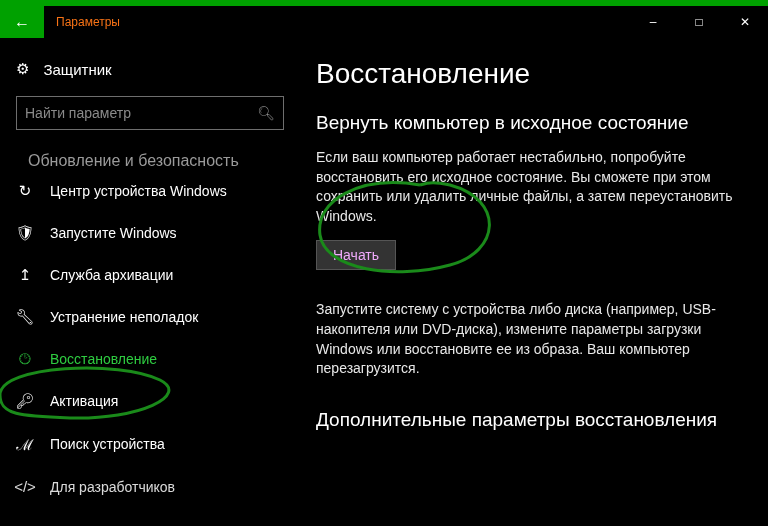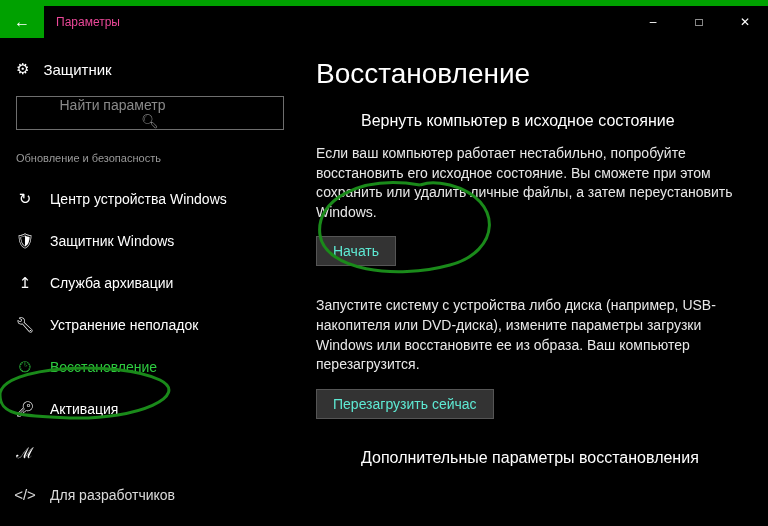--- a/index.html
+++ b/index.html
@@ -27,21 +27,21 @@
     justify-content: center;
     font-size: 16px;
     color: #fff;
   }
   .titlebar .title {
     flex: 0 0 auto;
     padding: 0 12px;
     display: flex;
     align-items: center;
     font-size: 12px;
-    color: #ec4899;
+    color: #f97316;
   }
   .titlebar .spacer { flex: 1; }
   .win-btn {
     width: 46px;
     display: flex;
     align-items: center;
     justify-content: center;
     color: #fff;
     font-size: 12px;
   }
@@ -61,36 +61,34 @@
     font-size: 15px;
   }
   .search-box {
     margin: 0 16px 22px 16px;
     border: 1px solid #6e6e6e;
     height: 34px;
     display: flex;
     align-items: center;
     padding: 0 8px;
     color: #8a8a8a;
-    flex-direction: column;
   }
   .search-box input {
     flex: 1;
     background: transparent;
     border: none;
     outline: none;
     color: #fff;
     font-size: 14px;
   }
   .search-box input::placeholder { color: #8a8a8a; }
   .category {
-    padding: 0 16px;
+    padding: 0 28px;
     color: #9a9a9a;
-    font-size: 11px;
-    margin-bottom: 14px;
+    font-size: 16px;
   }
   .nav-item {
     display: flex;
     align-items: center;
     gap: 16px;
     padding: 12px 16px;
     font-size: 14px;
     color: #fff;
     cursor: default;
   }
@@ -107,38 +105,37 @@
     padding: 20px 32px 0 16px;
     overflow: hidden;
   }
   h1 {
     font-weight: 300;
     font-size: 28px;
     margin-bottom: 22px;
   }
   h2 {
     font-weight: 400;
-    font-size: 16px;
+    font-size: 19px;
     margin-bottom: 14px;
-    margin-left: 45px;
   }
   .section { margin-bottom: 30px; }
   .section p {
     font-size: 14px;
     line-height: 1.4;
     color: #e8e8e8;
     margin-bottom: 14px;
   }
   .btn {
     display: inline-block;
     background: #333;
     border: 1px solid #555;
     padding: 6px 16px;
     font-size: 14px;
-    color: #5eead4;
+    color: #f0abfc;
   }
   .annot {
     position: absolute;
     pointer-events: none;
   }
   svg.annot path, svg.annot ellipse {
     stroke: #1a8a1a;
     stroke-width: 3;
     fill: none;
   }
@@ -177,63 +174,61 @@
       <span>🔍︎</span>
     </div>
     <div class="category">Обновление и безопасность</div>
 
     <div class="nav-item">
       <span class="ic">↻</span>
       <span>Центр устройства Windows</span>
     </div>
     <div class="nav-item">
       <span class="ic">🛡︎</span>
-      <span>Защитник Windows</span>
+      <span>Запустите Windows</span>
     </div>
     <div class="nav-item">
       <span class="ic">↥</span>
       <span>Служба архивации</span>
     </div>
     <div class="nav-item">
       <span class="ic">🔧︎</span>
       <span>Устранение неполадок</span>
     </div>
     <div class="nav-item active">
       <span class="ic">🕑︎</span>
       <span>Восстановление</span>
     </div>
     <div class="nav-item">
       <span class="ic">🔑︎</span>
       <span>Активация</span>
     </div>
     <div class="nav-item">
       <span class="ic">ℳ</span>
+      <span>Поиск устройства</span>
     </div>
     <div class="nav-item" style="opacity:.85">
       <span class="ic">&lt;/&gt;</span>
       <span>Для разработчиков</span>
     </div>
   </div>
 
   <div class="main">
     <h1>Восстановление</h1>
 
     <div class="section">
       <h2>Вернуть компьютер в исходное состояние</h2>
       <p>Если ваш компьютер работает нестабильно, попробуйте восстановить его исходное состояние. Вы сможете при этом сохранить или удалить личные файлы, а затем переустановить Windows.</p>
       <div class="btn">
         <span>Начать</span>
       </div>
     </div>
 
     <div class="section">
       <p>Запустите систему с устройства либо диска (например, USB-накопителя или DVD-диска), измените параметры загрузки Windows или восстановите ее из образа. Ваш компьютер перезагрузится.</p>
-      <div class="btn">
-        <span>Перезагрузить сейчас</span>
-      </div>
     </div>
 
     <div class="section" style="margin-bottom:0">
       <h2>Дополнительные параметры восстановления</h2>
     </div>
   </div>
 </div>
 
 <svg class="annot" style="left:300px; top:170px;" width="220" height="120">
   <path d="M120 15 C60 5, 15 30, 20 65 C25 100, 95 110, 150 95 C200 82, 205 30, 150 15 C135 12, 130 12, 120 15"></path>

